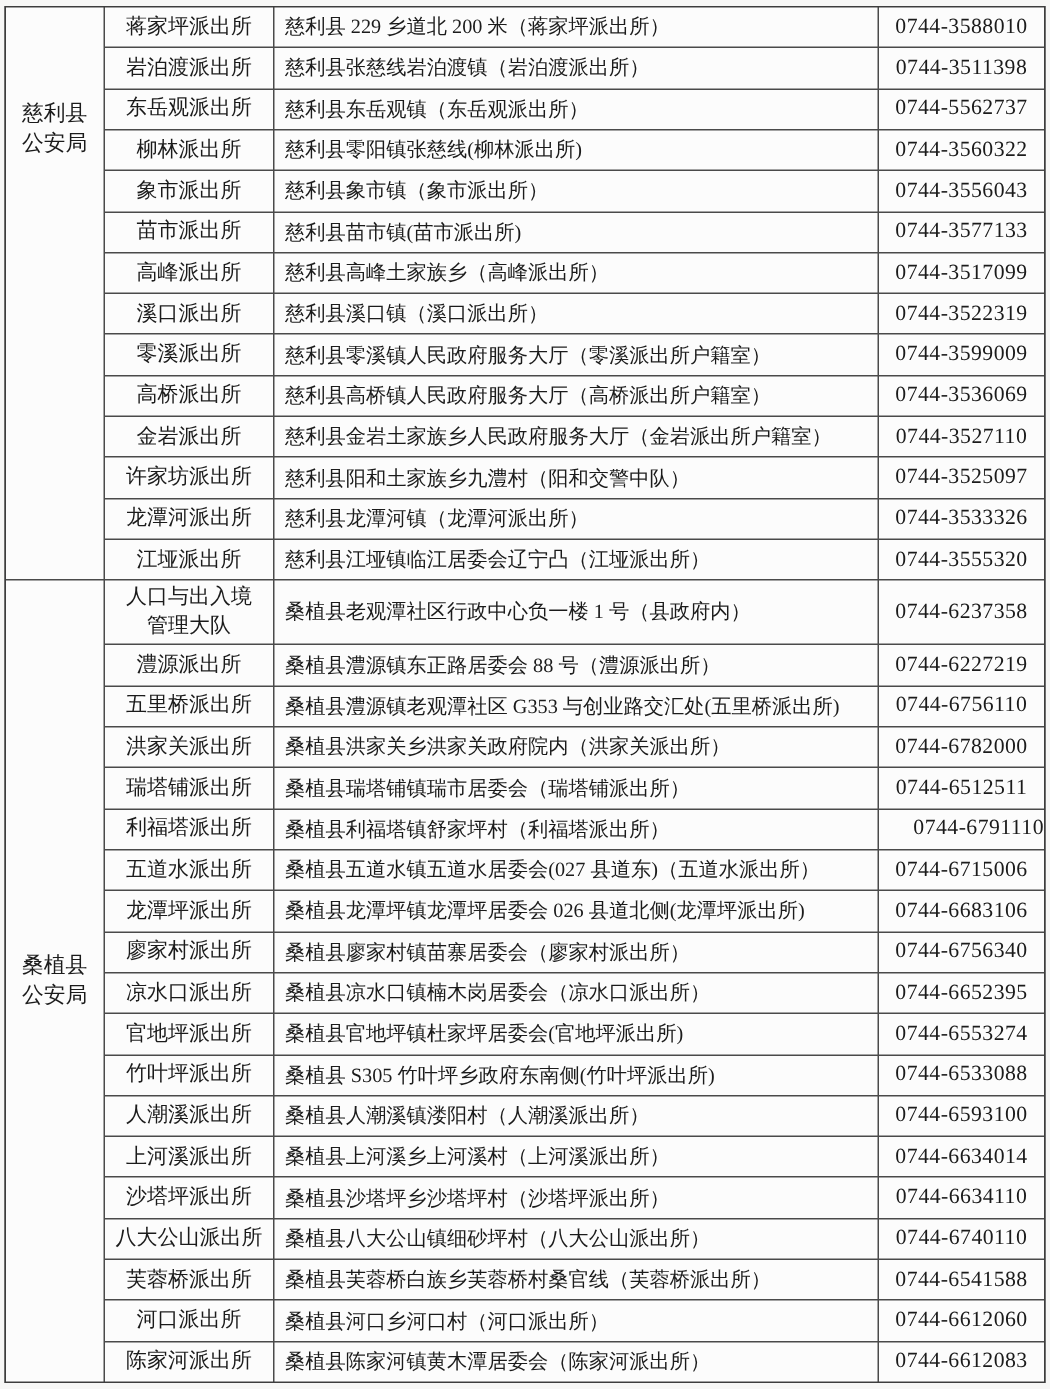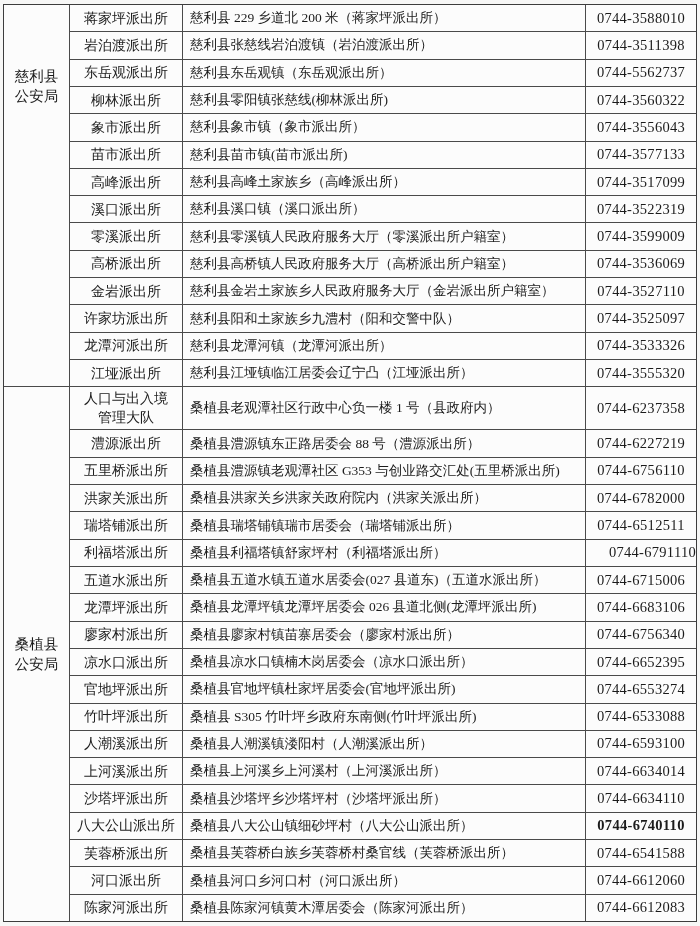--- a/index.html
+++ b/index.html
@@ -349,21 +349,21 @@
     </div>
     <div class="cell phone" style="grid-row: 29;">
       <span>0744-6634110</span>
     </div>
     <div class="cell station" style="grid-row: 30;">
       <span>八大公山派出所</span>
     </div>
     <div class="cell address" style="grid-row: 30;">
       <span>桑植县八大公山镇细砂坪村（八大公山派出所）</span>
     </div>
-    <div class="cell phone" style="grid-row: 30; font-weight: bold;">
+    <div class="cell phone" style="grid-row: 30;">
       <span>0744-6740110</span>
     </div>
     <div class="cell station" style="grid-row: 31;">
       <span>芙蓉桥派出所</span>
     </div>
     <div class="cell address" style="grid-row: 31;">
       <span>桑植县芙蓉桥白族乡芙蓉桥村桑官线（芙蓉桥派出所）</span>
     </div>
     <div class="cell phone" style="grid-row: 31;">
       <span>0744-6541588</span>

